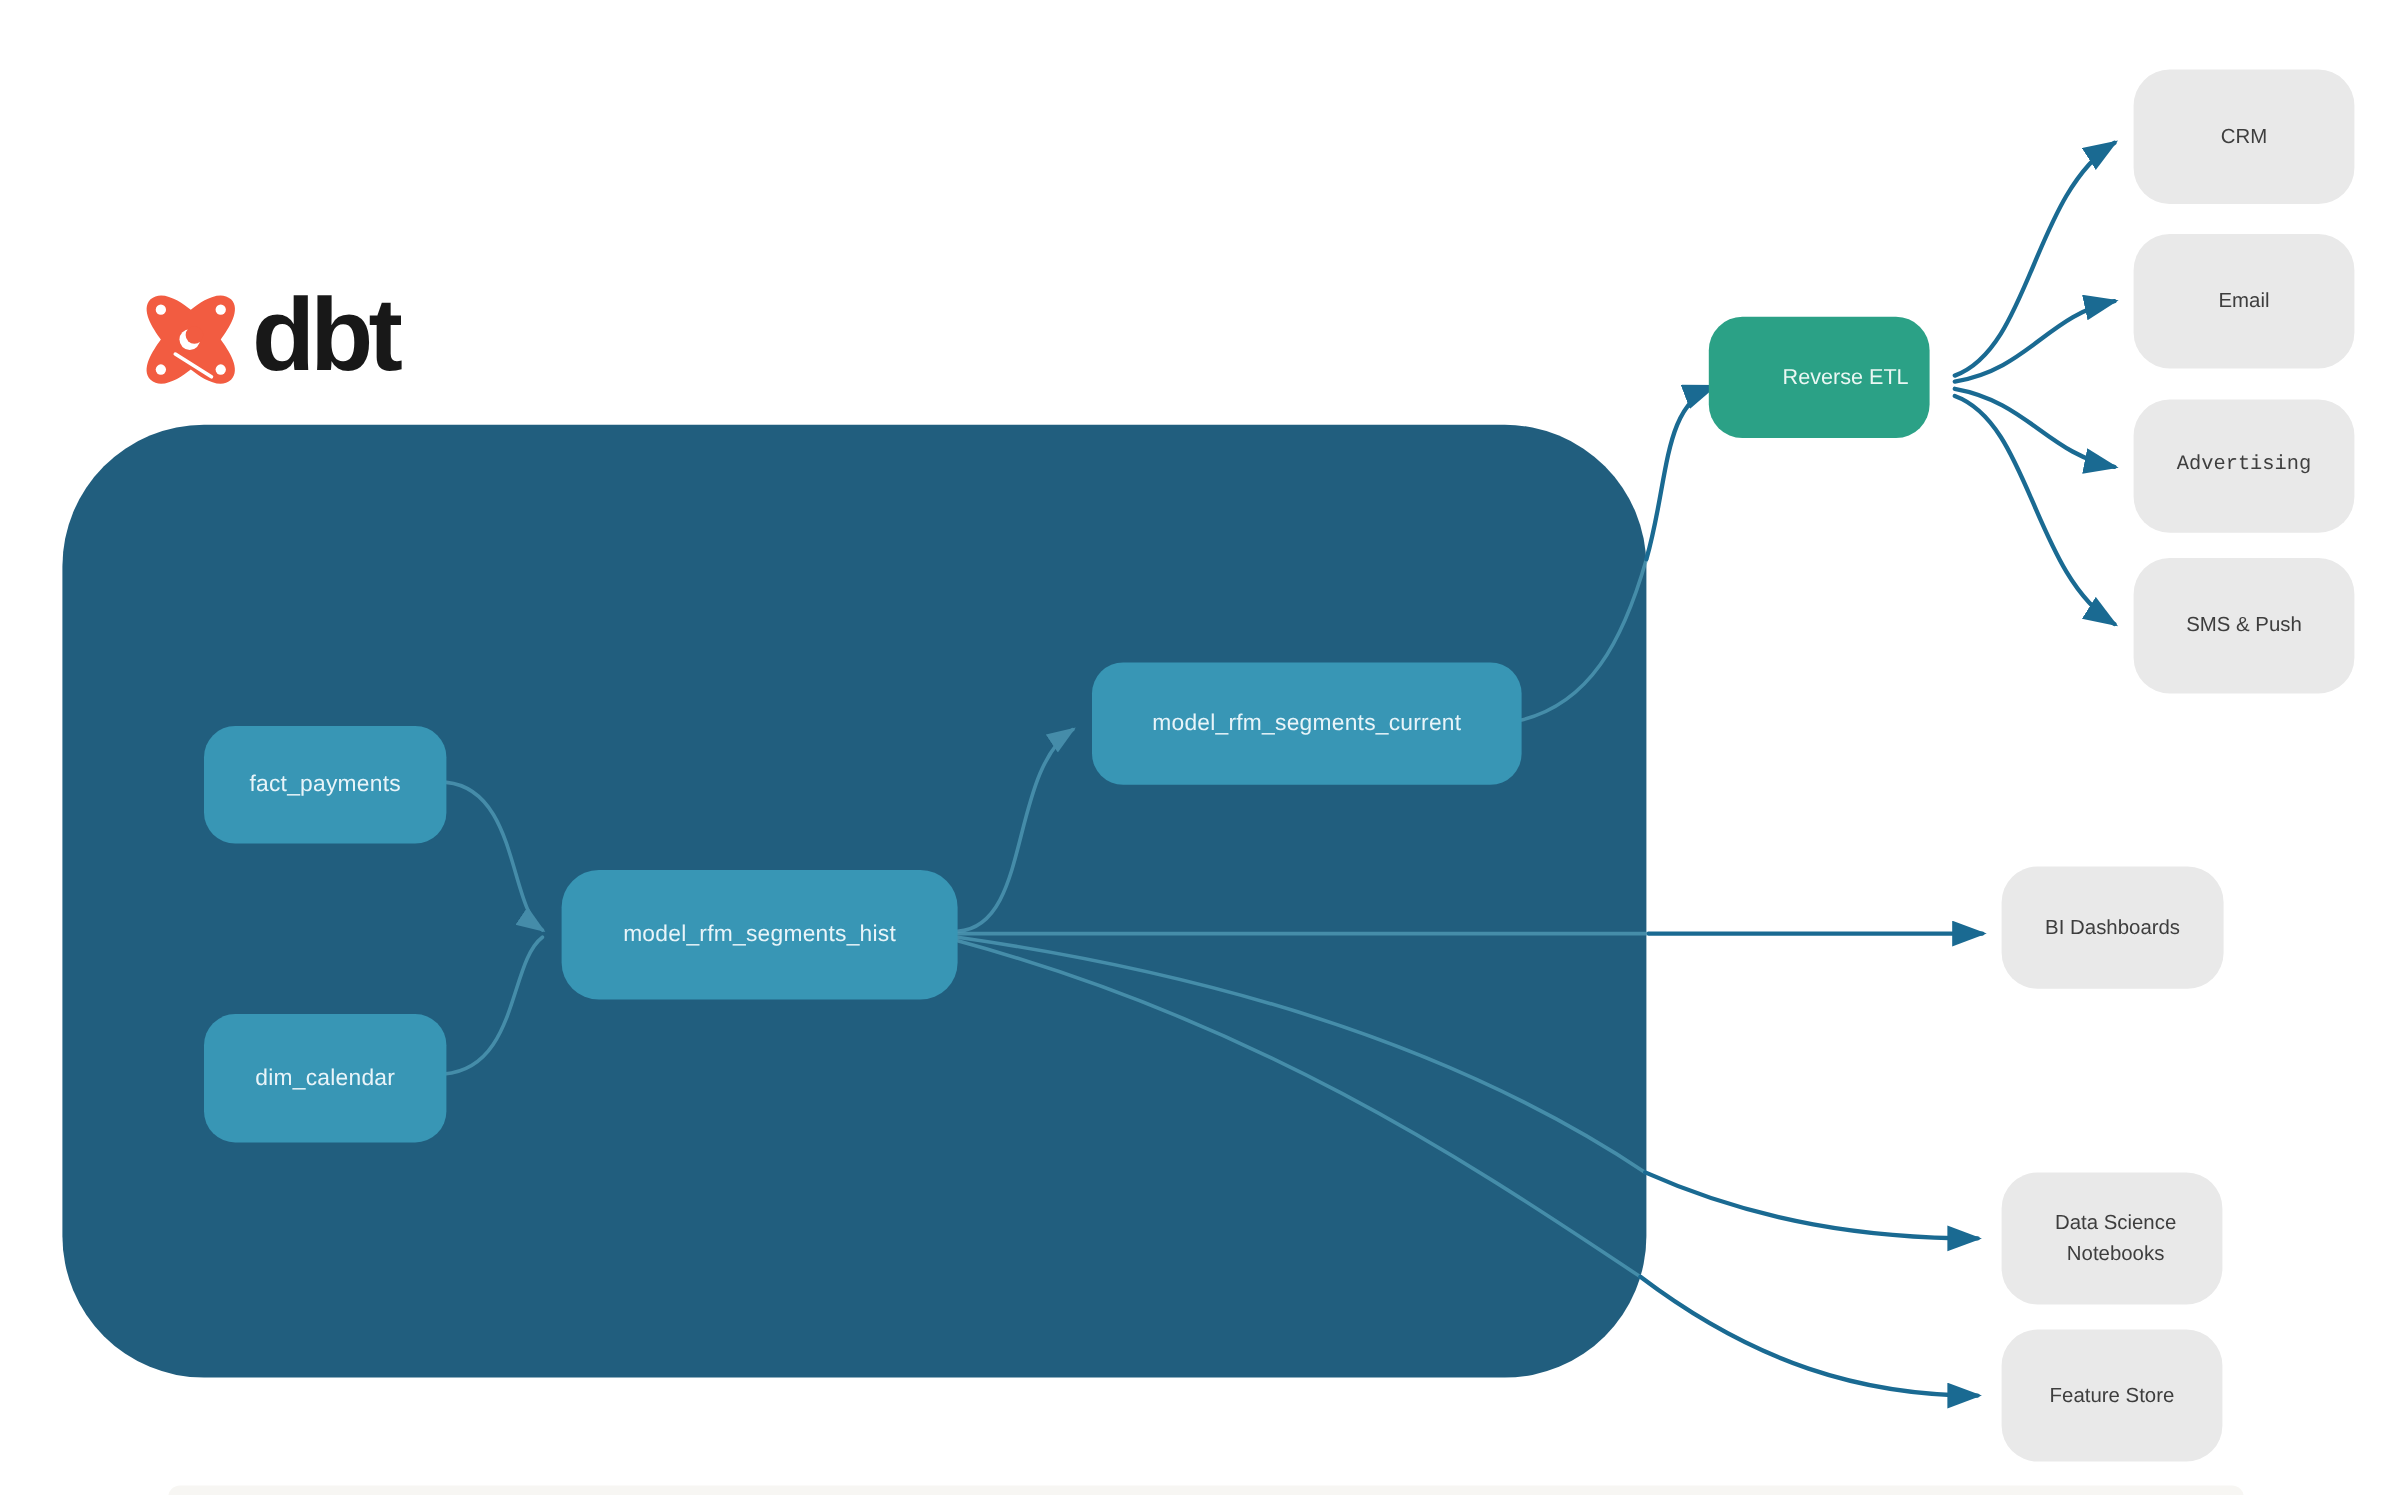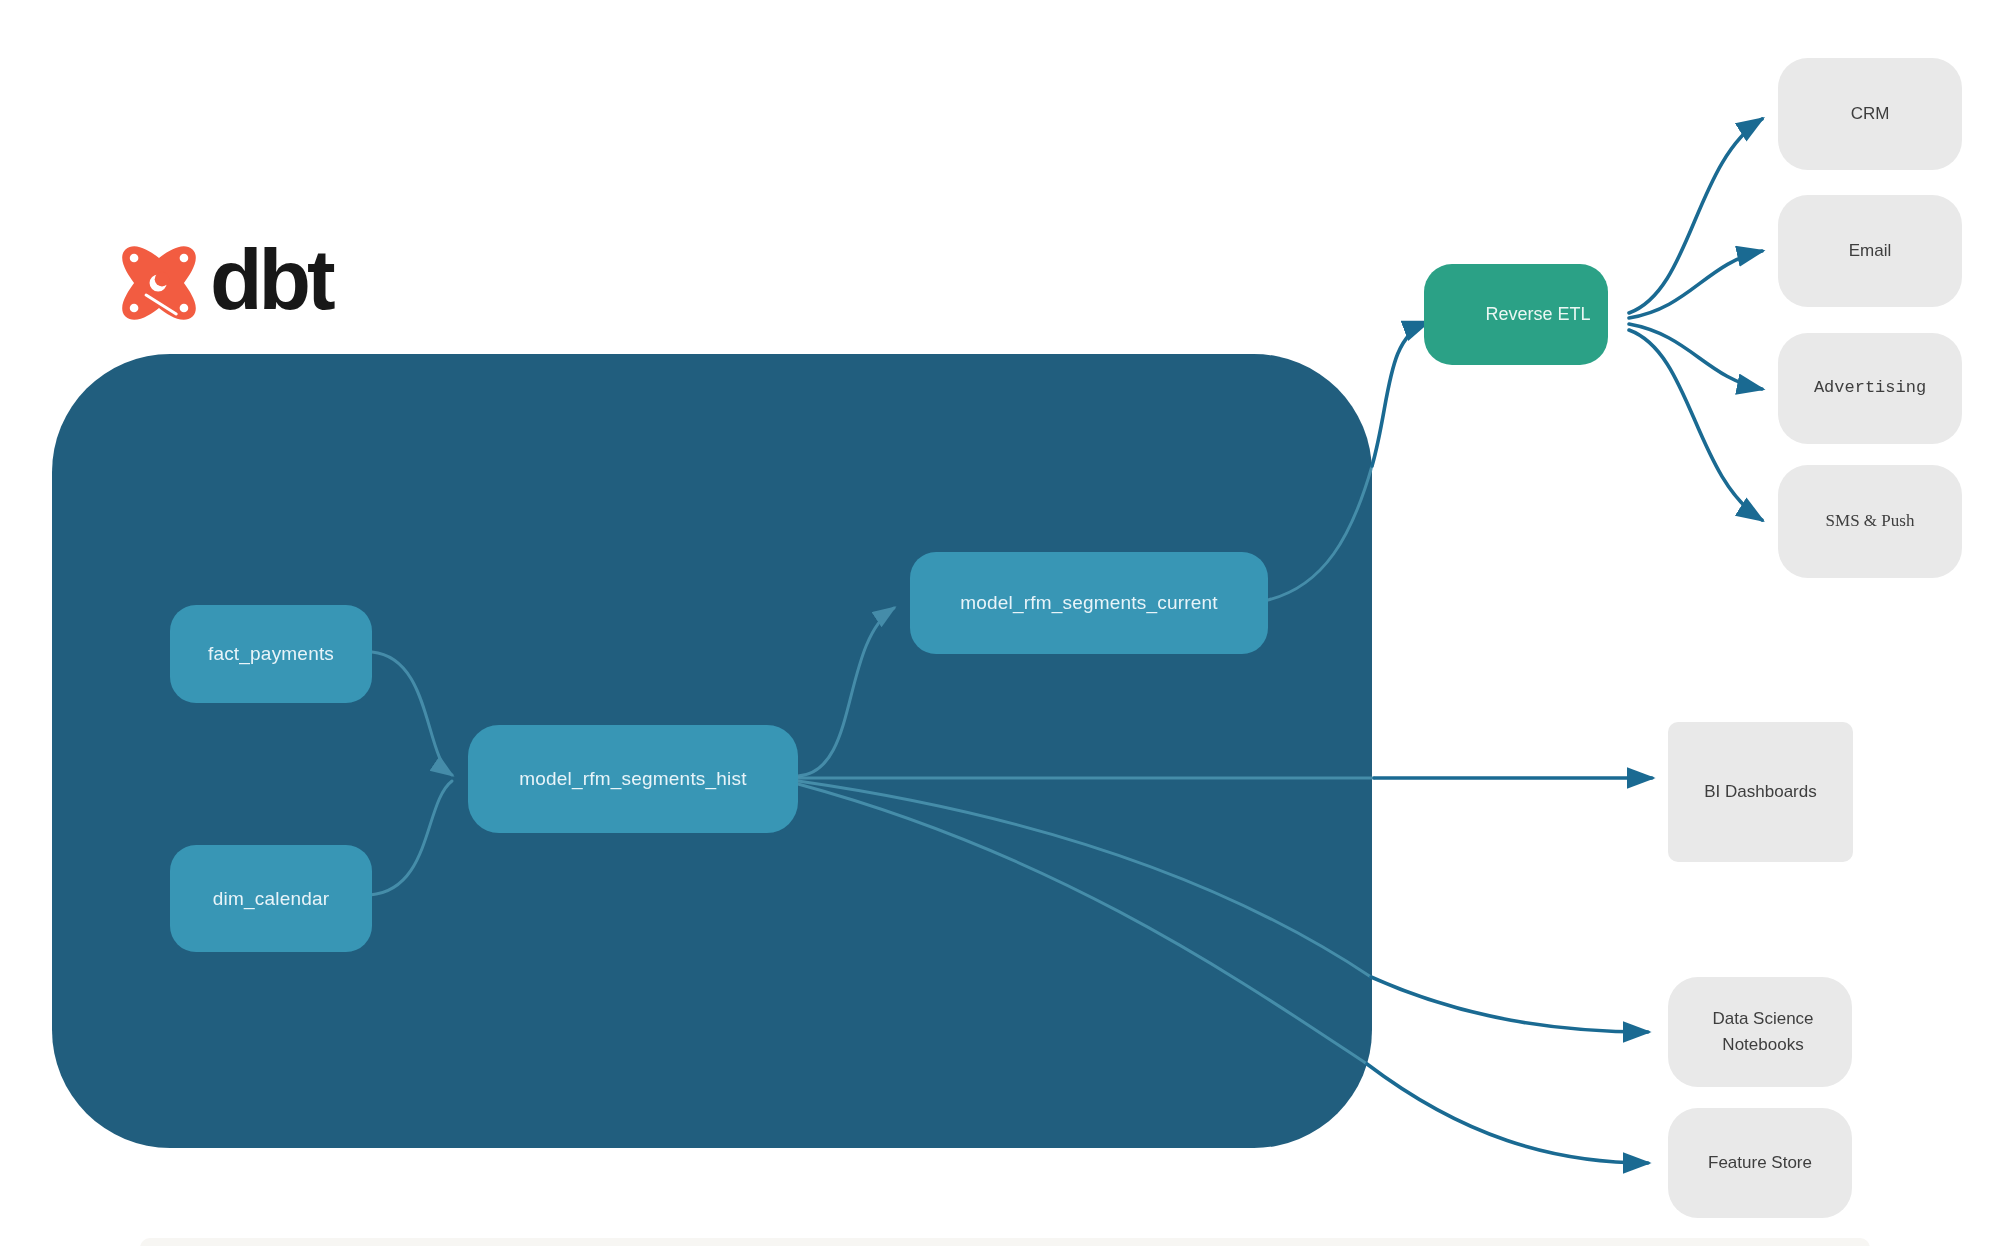--- a/index.html
+++ b/index.html
@@ -120,24 +120,24 @@
 
   <div class="node dest" style="left:1778px; top:58px; width:184px; height:112px;padding-left:18px;">
     <span class="lbl">CRM</span>
   </div>
   <div class="node dest" style="left:1778px; top:195px; width:184px; height:112px;">
     <span class="lbl">Email</span>
   </div>
   <div class="node dest" style="left:1778px; top:333px; width:184px; height:111px;font-family:Liberation Mono, monospace;">
     <span class="lbl">Advertising</span>
   </div>
-  <div class="node dest" style="left:1778px; top:465px; width:184px; height:113px;font-family:Liberation Serif, serif;">
+  <div class="node dest" style="left:1778px; top:465px; width:184px; height:113px;">
     <span class="lbl">SMS &amp; Push</span>
   </div>
-  <div class="node dest" style="left:1668px; top:722px; width:185px; height:140px;border-radius:10px;">
+  <div class="node dest" style="left:1668px; top:722px; width:185px; height:102px;">
     <span class="lbl">BI Dashboards</span>
   </div>
   <div class="node dest" style="left:1668px; top:977px; width:184px; height:110px;padding-left:24px;">
     <span class="lbl">Data Science Notebooks</span>
   </div>
   <div class="node dest" style="left:1668px; top:1108px; width:184px; height:110px;">
     <span class="lbl">Feature Store</span>
   </div>
 
 </div>

